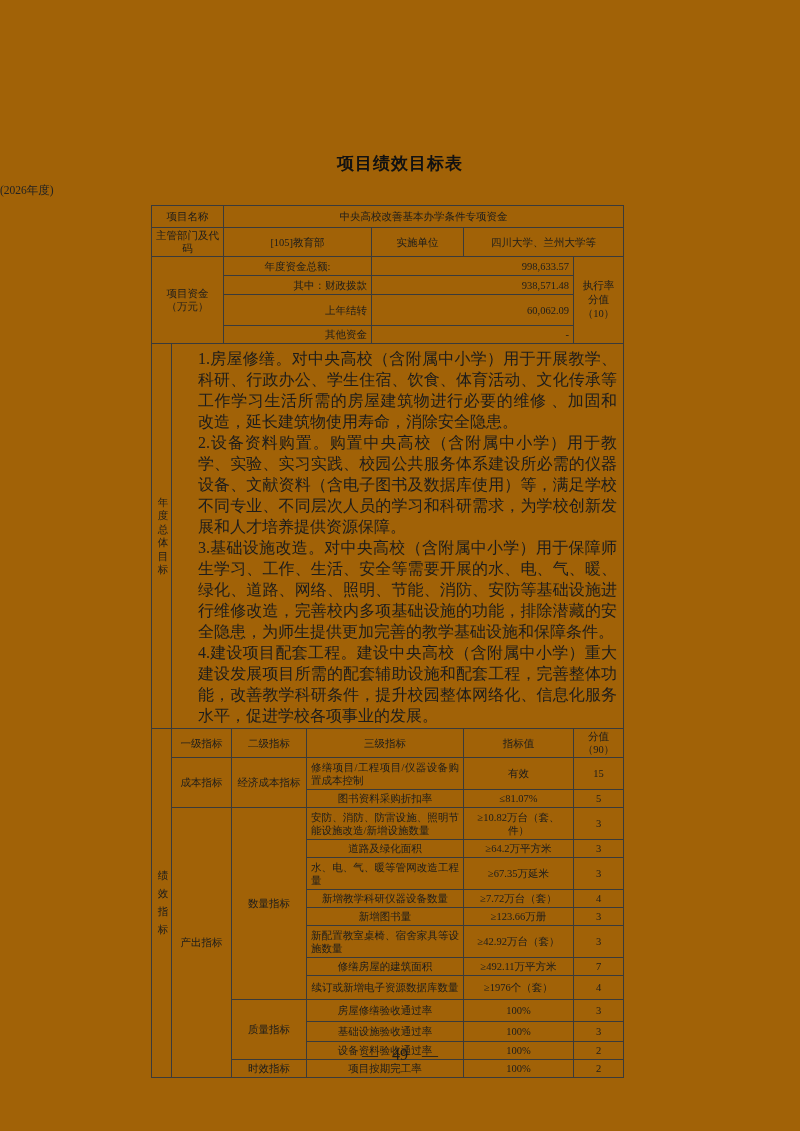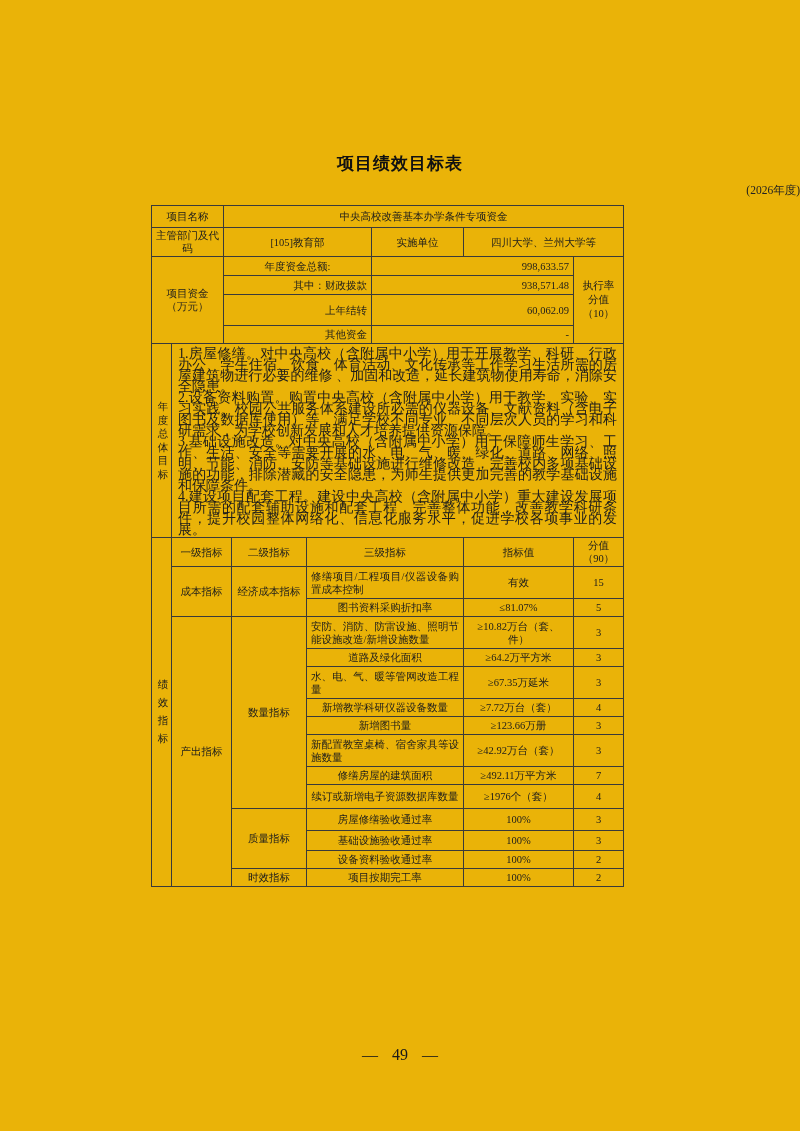--- a/index.html
+++ b/index.html
@@ -1,35 +1,35 @@
 <!DOCTYPE html>
 <html><head>
 <meta charset="utf-8">
 <style>
   * { margin:0; padding:0; box-sizing:border-box; }
   html,body { background:#e8e8e8; }
   .sheet {
     position:relative;
     width:800px; height:1131px;
-    background:#eab308;
+    background:#a16207;
     margin:0 auto;
     font-family:"Liberation Serif","DejaVu Serif",serif;
     color:#1c1c1c;
     overflow:hidden;
   }
   .doc-title {
     position:absolute; top:152px; left:0; width:800px;
     text-align:center;
     font-family:"Liberation Sans","DejaVu Sans",sans-serif;
     font-weight:bold; font-size:17px; letter-spacing:1px;
     color:#111;
   }
   .doc-subtitle {
     position:absolute; top:183px; left:0; width:800px;
-    text-align:right; font-size:11.5px; color:#222;
+    text-align:left; font-size:11.5px; color:#222;
   }
   .tbl-wrap { position:absolute; top:205px; left:151px; width:473px; }
   table {
     border-collapse:collapse; table-layout:fixed; width:472px;
     font-size:10.5px; color:#1c1c1c;
   }
   table + table { margin-top:-1px; }
   td {
     border:1px solid #3a3a3a;
     padding:1px 4px;
@@ -39,21 +39,21 @@
   }
   td.left { text-align:center; }
   td.right { text-align:right; }
   td.justify { text-align:justify; }
   .vlabel {
     width:14px; margin:12px auto;
     word-break:break-all; line-height:13.5px; text-align:center;
   }
   .vlabel.wide { line-height:18px; }
   .goal-cell { padding:4px 6px 2px 6px; vertical-align:top; }
-  .goal-item { text-align:justify; line-height:11px; font-size:14px; }
+  .goal-item { text-align:justify; line-height:21px; font-size:16px;margin-left:20px; }
   .num { font-family:"Liberation Serif","DejaVu Serif",serif; }
   .exec-cell div { line-height:14px; }
   .page-number {
     position:absolute; top:1046px; left:0; width:800px;
     text-align:center; font-size:16px; color:#1a1a1a;
     font-family:"Liberation Serif","DejaVu Serif",serif;
   }
   .page-number .dash { letter-spacing:0; margin:0 14px; }
 </style>
 </head>

